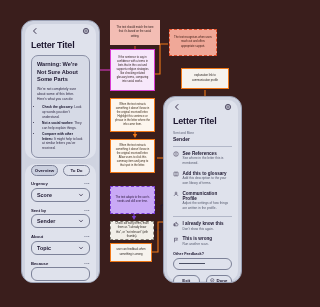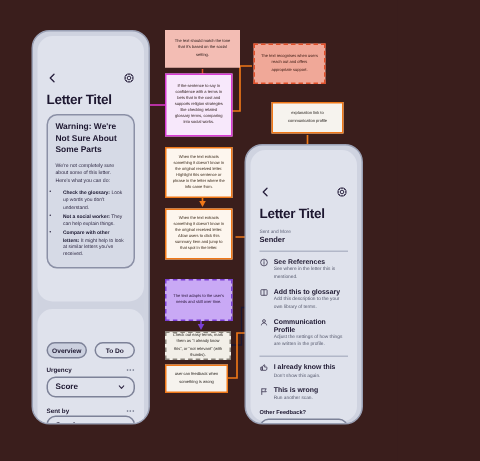--- a/index.html
+++ b/index.html
@@ -16,21 +16,21 @@
     position: absolute;
     background: #cfd3e0;
     border-radius: 12px;
     border: 1.2px solid #9aa0b4;
     overflow: hidden;
   }
   .phone-card {
     background: #dfe2ec;
     border-radius: 10px;
     margin: 3px;
-    padding: 22px 6px;
+    padding: 1px 6px;
   }
   .topbar { display: flex; justify-content: space-between; align-items: center; height: 11px; }
   .ic { width: 8px; height: 8px; display: block; color: #2b2340; }
   .ic svg { width: 100%; height: 100%; display: block; }
   .screen-title {
     font-size: 9px; font-weight: bold; color: #1d1730;
     letter-spacing: -0.2px; margin-top: 4px;
   }
 
   

